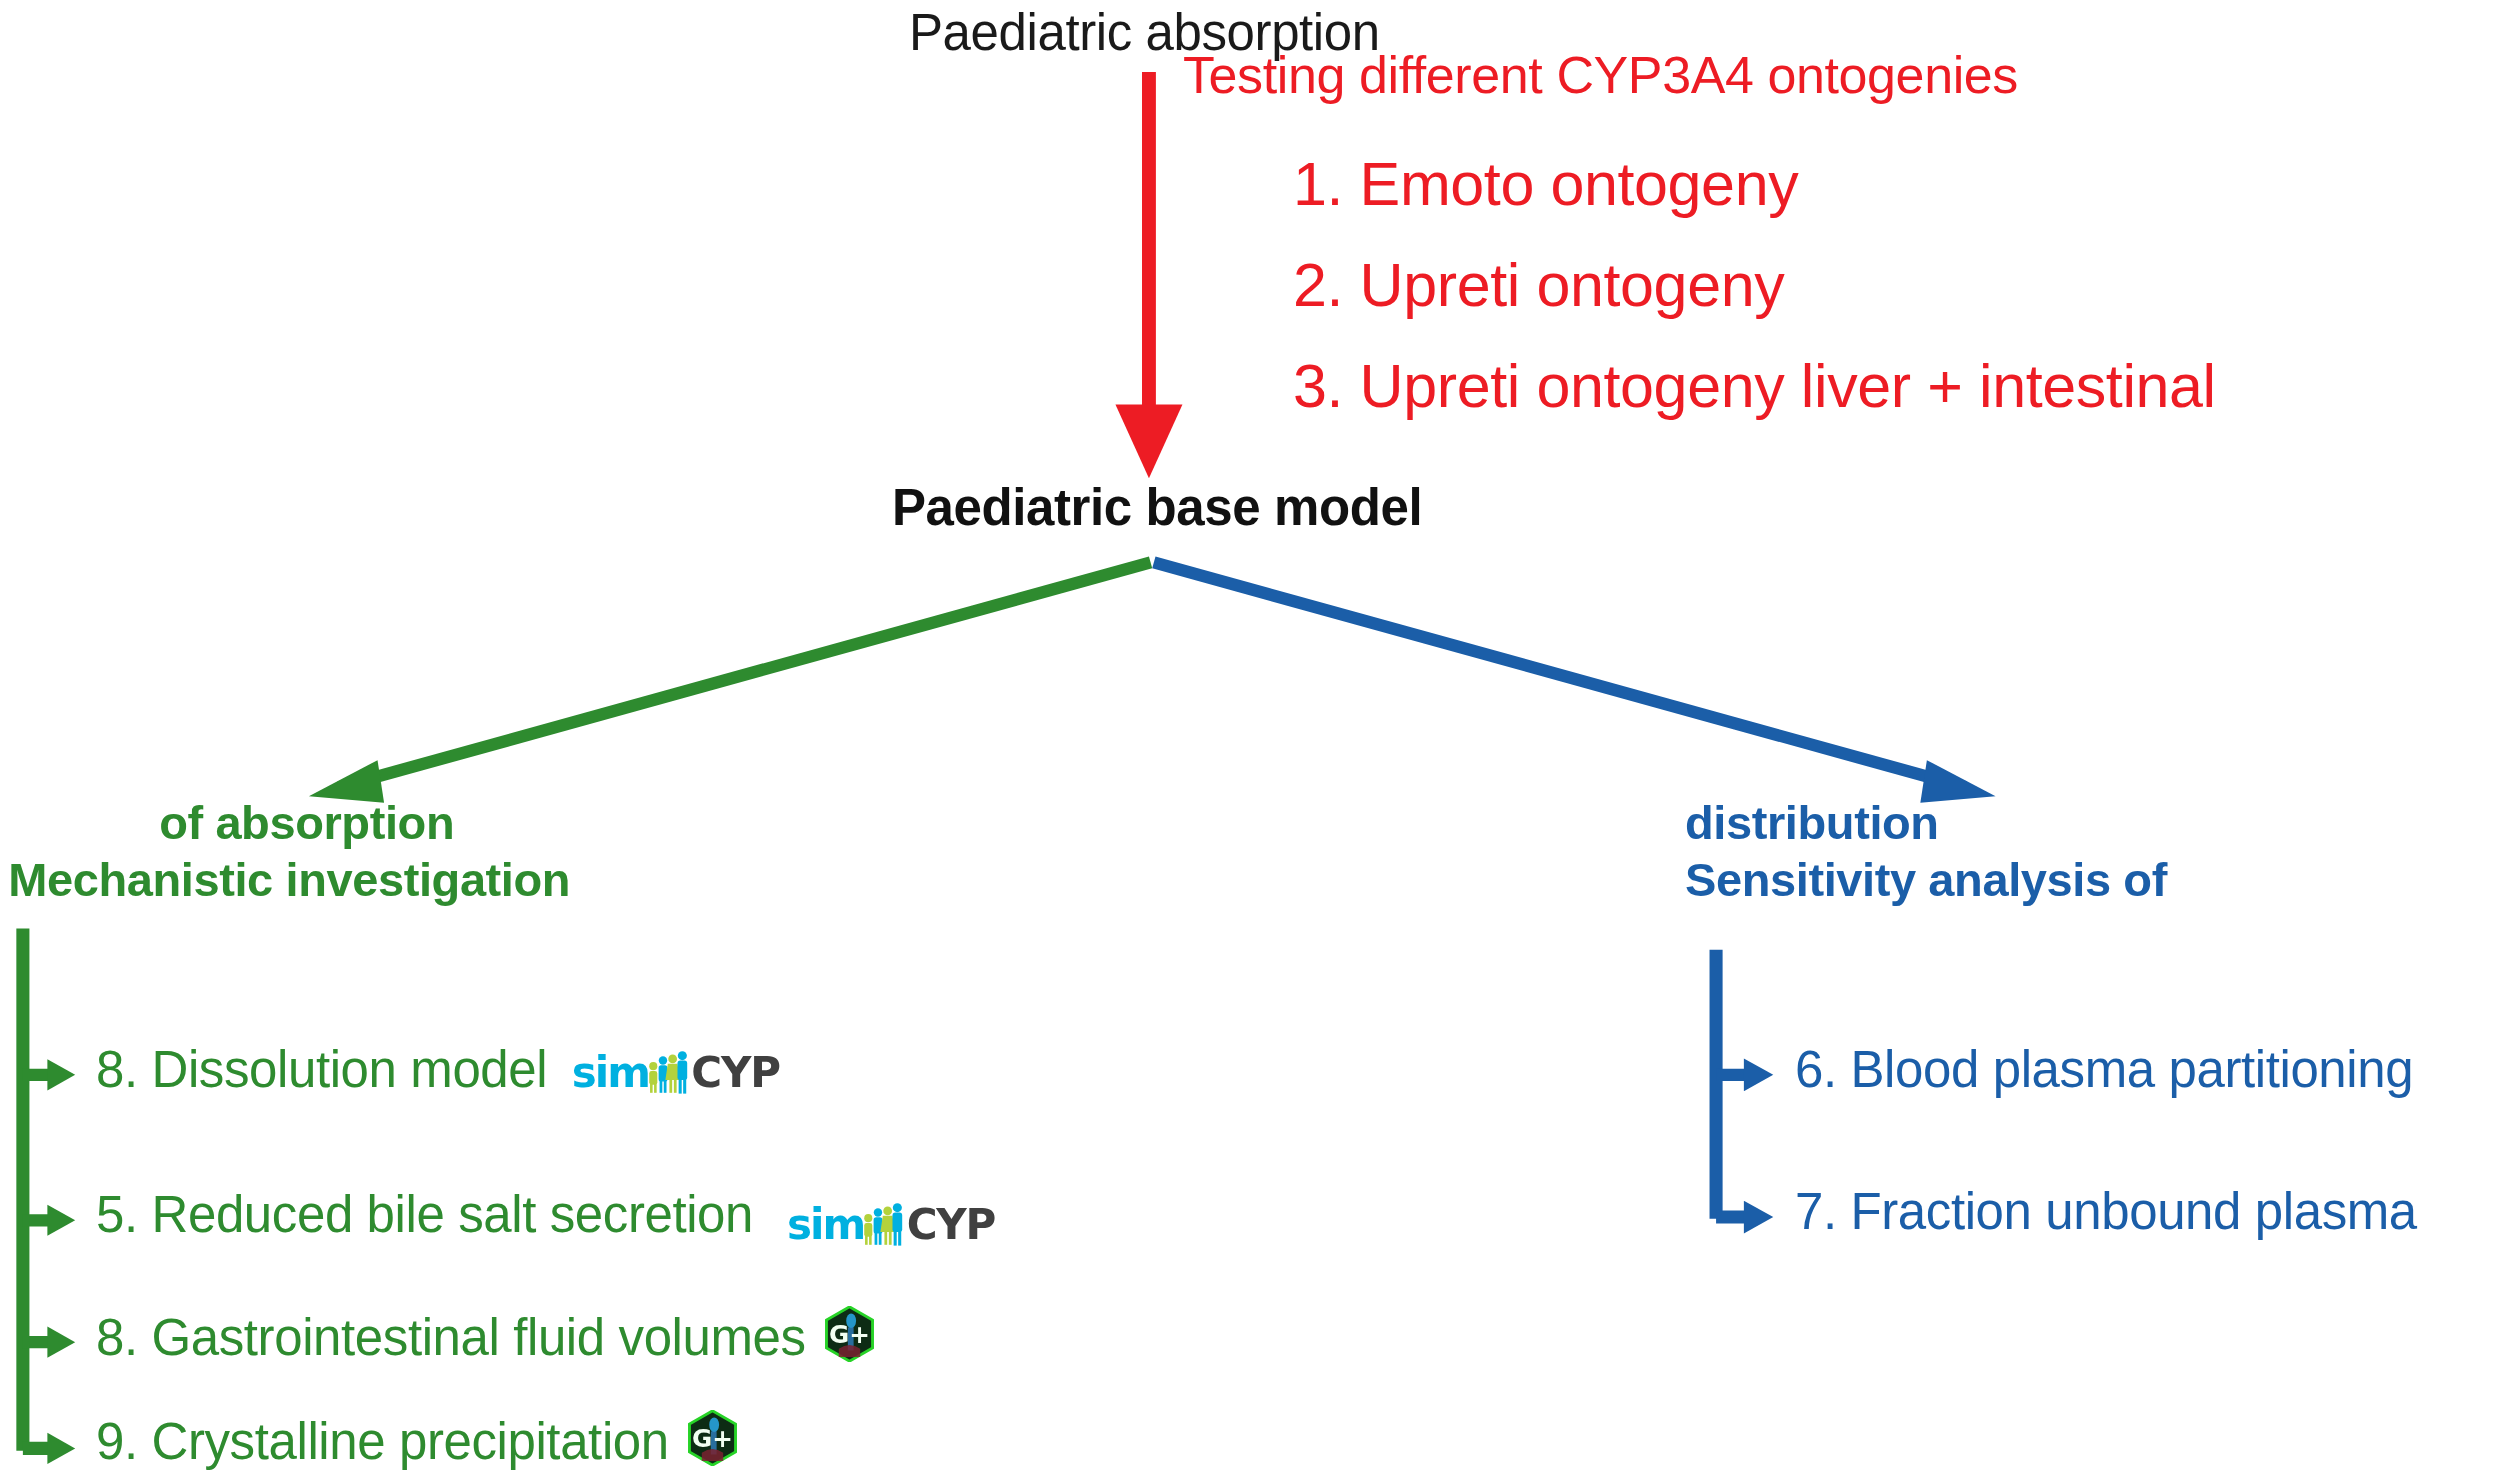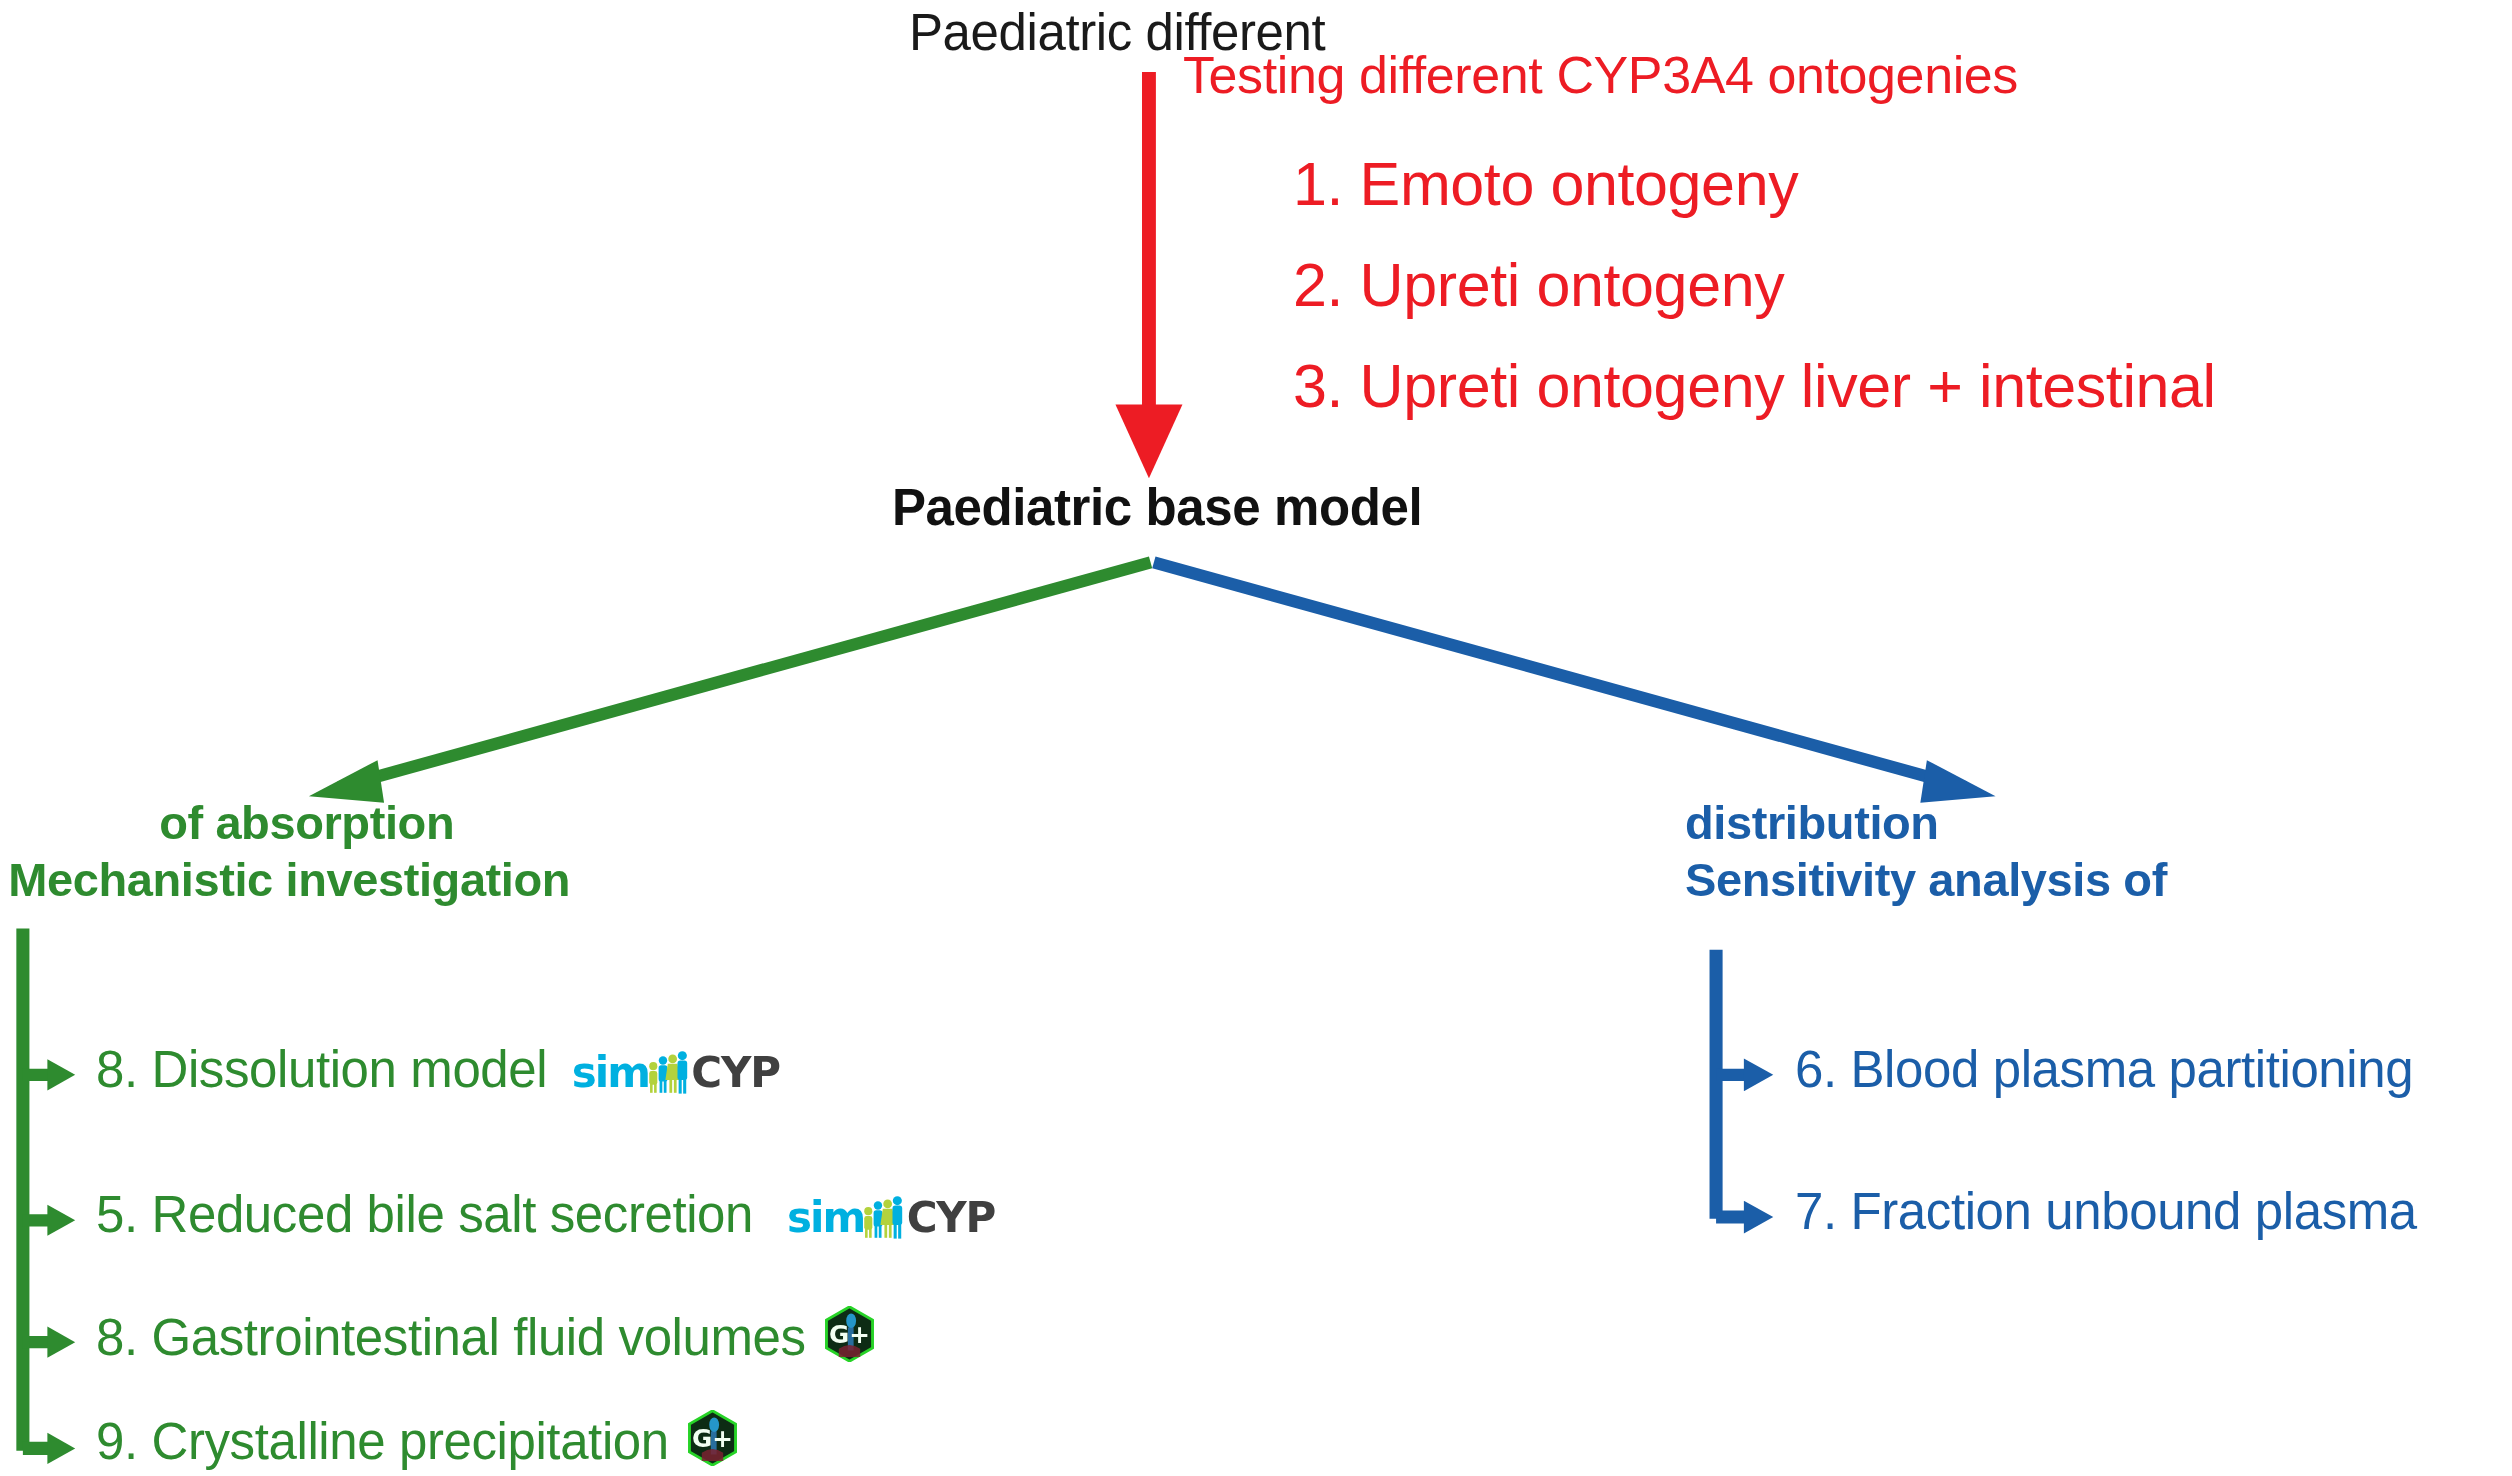--- a/index.html
+++ b/index.html
@@ -174,21 +174,21 @@
       <line x1="2100" y1="1162" x2="2100" y2="1491" stroke="#1b5ea8" stroke-width="16"></line>
 
       <line x1="2100" y1="1315" x2="2148" y2="1315" stroke="#1b5ea8" stroke-width="15"></line>
       <polygon points="2170,1315 2134,1295 2134,1335" fill="#1b5ea8"></polygon>
 
       <line x1="2100" y1="1489" x2="2148" y2="1489" stroke="#1b5ea8" stroke-width="16"></line>
       <polygon points="2170,1489 2134,1469 2134,1509" fill="#1b5ea8"></polygon>
     </g>
   </svg>
 
-  <div class="abs t-root" style="left:909px; top:3.3px;">Paediatric different</div>
+  <div class="abs t-root" style="left:909px; top:3.3px;">Paediatric absorption</div>
 
   <div class="abs t-red-title" style="left:1183px; top:45px;">Testing different CYP3A4 ontogenies</div>
 
   <div class="abs t-red-item" style="left:1293px; top:149px;">1. Emoto ontogeny</div>
   <div class="abs t-red-item" style="left:1293px; top:250px;">2. Upreti ontogeny</div>
   <div class="abs t-red-item" style="left:1293px; top:351px;">3. Upreti ontogeny liver + intestinal</div>
 
   <div class="abs t-basemodel" style="left:892px; top:478px;">Paediatric base model</div>
 
   <div class="abs t-branch-green" style="left:8.2px; top:794px; width:621px;">
@@ -226,21 +226,21 @@
           <circle cx="45" cy="9" r="5.6" fill="#00b0e0"></circle>
           <rect x="39" y="15" width="12" height="24" rx="3.4" fill="#00b0e0"></rect>
           <rect x="40.4" y="37" width="3.8" height="19" fill="#00b0e0"></rect>
           <rect x="46" y="37" width="3.8" height="19" fill="#00b0e0"></rect>
         </svg>
       </span>
       <span class="cyp">CYP</span>
     </span>
   </div>
 
-  <div class="row" style="left:96px; top:1185px;">
+  <div class="row" style="left:96px; top:1185px;align-items:flex-end;">
     <span class="t-item-green">5. Reduced bile salt secretion</span>
     <span class="simcyp" style="margin-left:34px;">
       <span class="sim">sim</span>
       <span class="figures">
         <svg viewBox="0 0 52 56" width="42" height="46">
           <circle cx="9" cy="22" r="5" fill="#b3d23c"></circle>
           <rect x="4" y="28" width="10" height="17" rx="3" fill="#b3d23c"></rect>
           <rect x="5" y="43" width="3.2" height="12" fill="#b3d23c"></rect>
           <rect x="10" y="43" width="3.2" height="12" fill="#b3d23c"></rect>
           <circle cx="21" cy="15" r="5.2" fill="#00b0e0"></circle>

